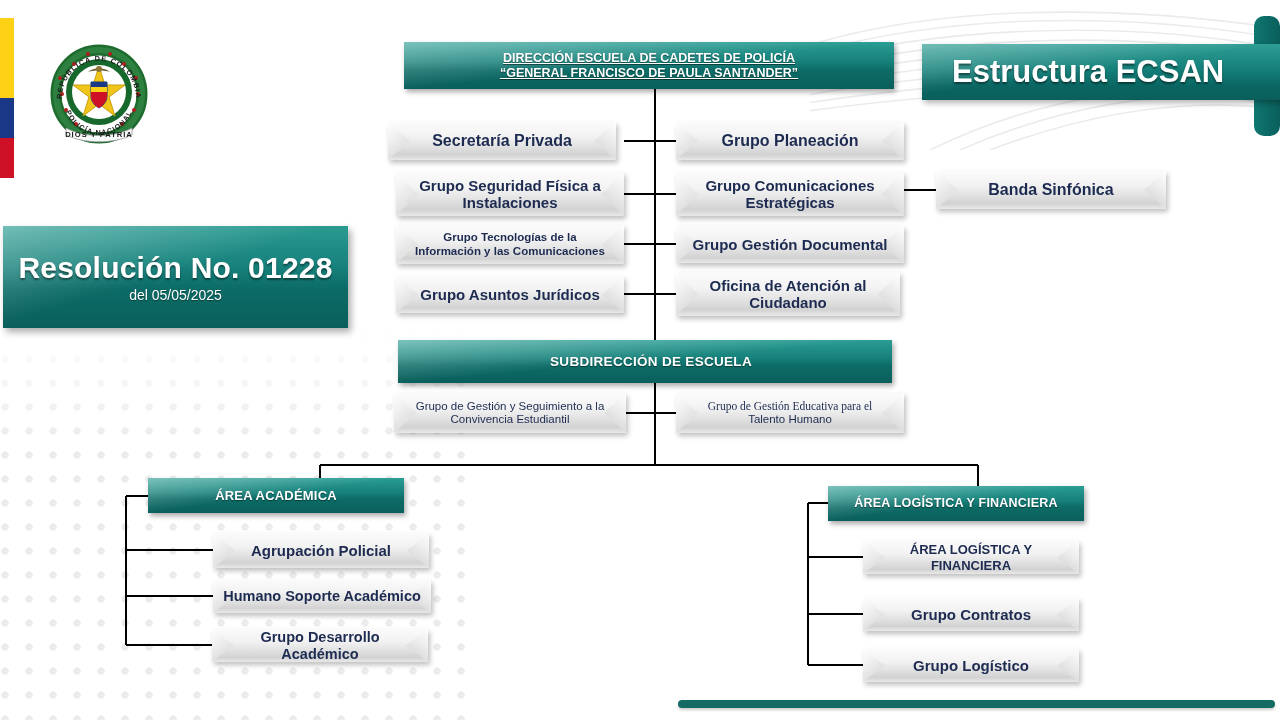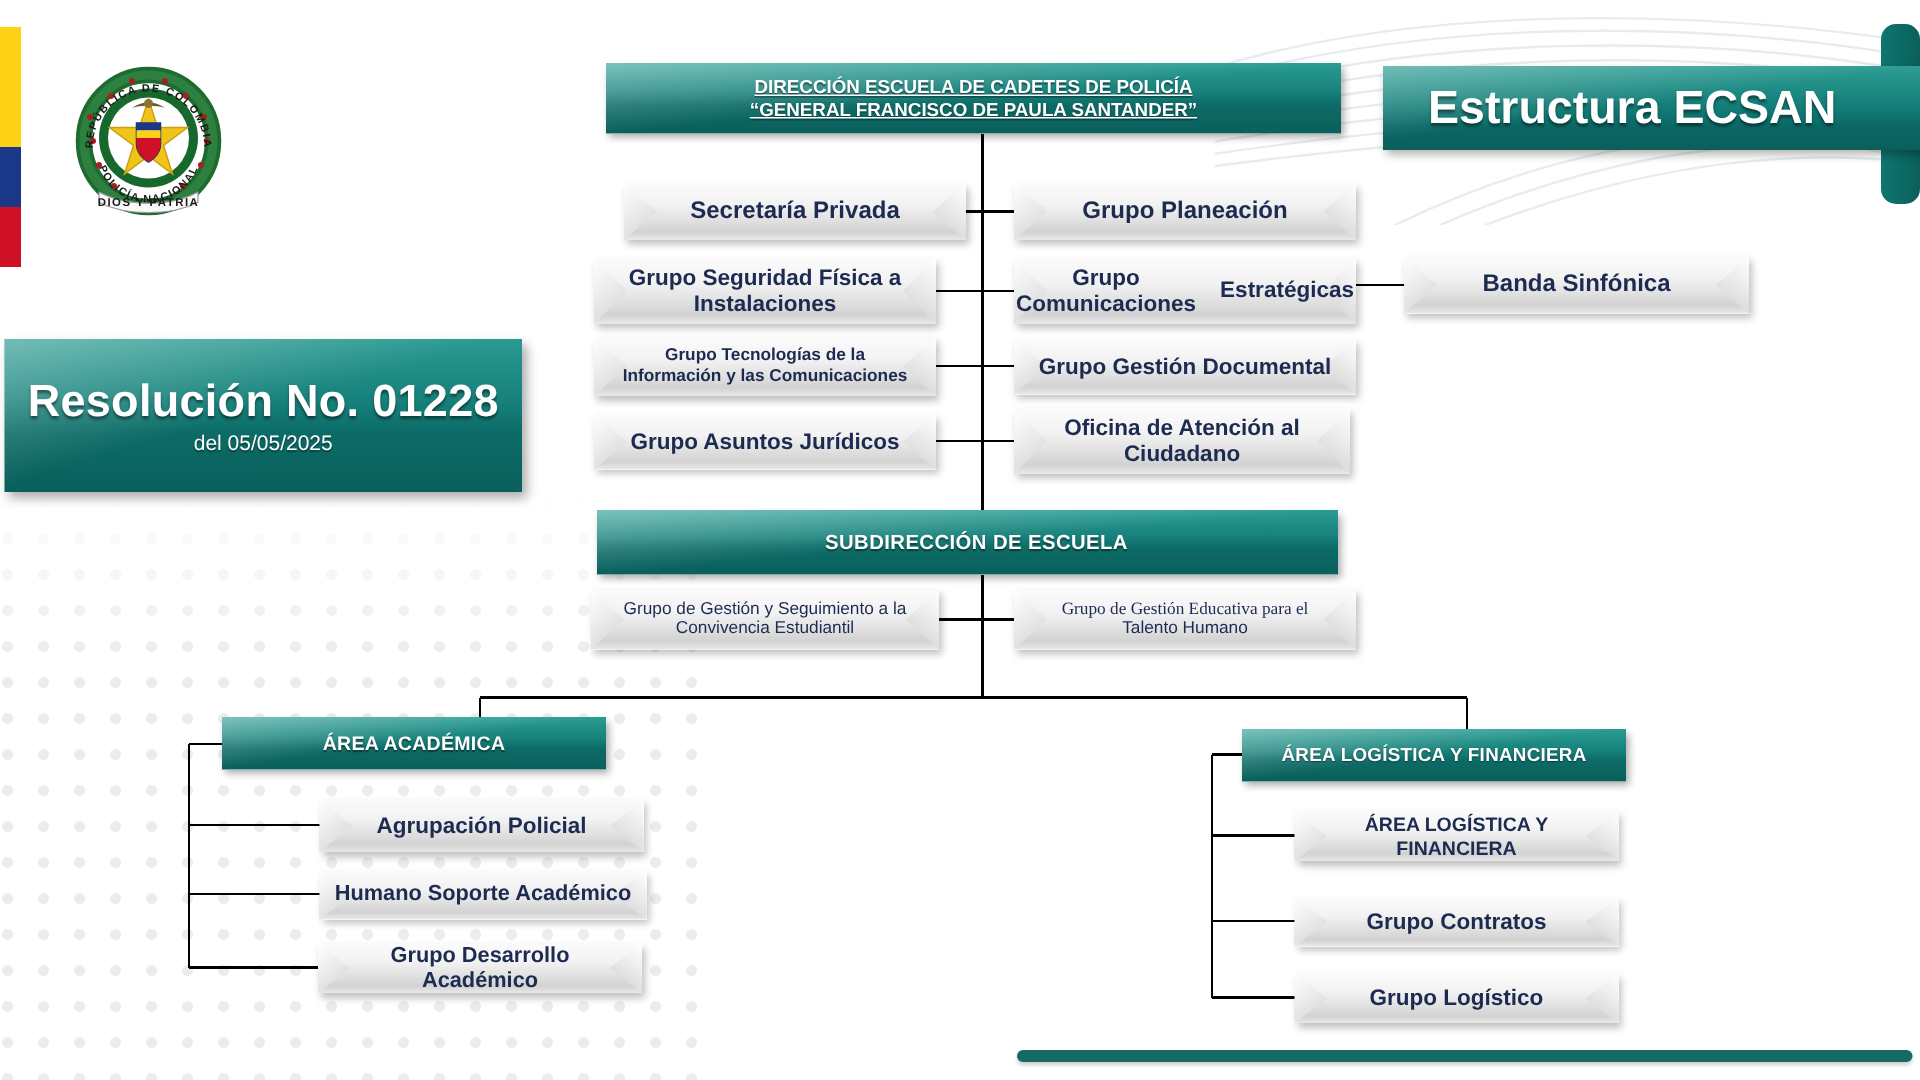--- a/index.html
+++ b/index.html
@@ -220,40 +220,40 @@
   <div class="r-main">Resolución No. 01228</div>
   <div class="r-sub">del 05/05/2025</div>
 </div>
 
 <div class="node teal" style="left:404px;top:42px;width:490px;height:47px;flex-direction:column;text-decoration:underline;">
   <div class="bevel-tl"></div>
   <div class="lbl" style="font-size:12.5px;font-weight:bold;">DIRECCIÓN ESCUELA DE CADETES DE POLICÍA</div>
   <div class="lbl" style="font-size:12.5px;font-weight:bold;">“GENERAL FRANCISCO DE PAULA SANTANDER”</div>
 </div>
 
-<div class="node grey" style="left:416px;top:122px;width:228px;height:38px;">
+<div class="node grey" style="left:388px;top:122px;width:228px;height:38px;">
   <div class="chev"></div>
     <div class="chev-r"></div>
   <div class="lbl" style="font-size:16px;font-weight:bold;">Secretaría Privada</div>
 </div>
 
 <div class="node grey" style="left:676px;top:122px;width:228px;height:38px;">
   <div class="chev"></div>
     <div class="chev-r"></div>
   <div class="lbl" style="font-size:16px;font-weight:bold;">Grupo Planeación</div>
 </div>
 
 <div class="node grey" style="left:396px;top:172px;width:228px;height:44px;flex-direction:column;">
   <div class="chev"></div>
     <div class="chev-r"></div>
   <div class="lbl" style="font-size:15px;font-weight:bold;">Grupo Seguridad Física a</div>
   <div class="lbl" style="font-size:15px;font-weight:bold;">Instalaciones</div>
 </div>
 
-<div class="node grey" style="left:676px;top:172px;width:228px;height:44px;flex-direction:row;">
+<div class="node grey" style="left:676px;top:172px;width:228px;height:44px;flex-direction:column;">
   <div class="chev"></div>
     <div class="chev-r"></div>
   <div class="lbl" style="font-size:15px;font-weight:bold;">Grupo Comunicaciones</div>
   <div class="lbl" style="font-size:15px;font-weight:bold;">Estratégicas</div>
 </div>
 
 <div class="node grey" style="left:936px;top:171px;width:230px;height:38px;">
   <div class="chev"></div>
     <div class="chev-r"></div>
   <div class="lbl" style="font-size:16px;font-weight:bold;">Banda Sinfónica</div>

